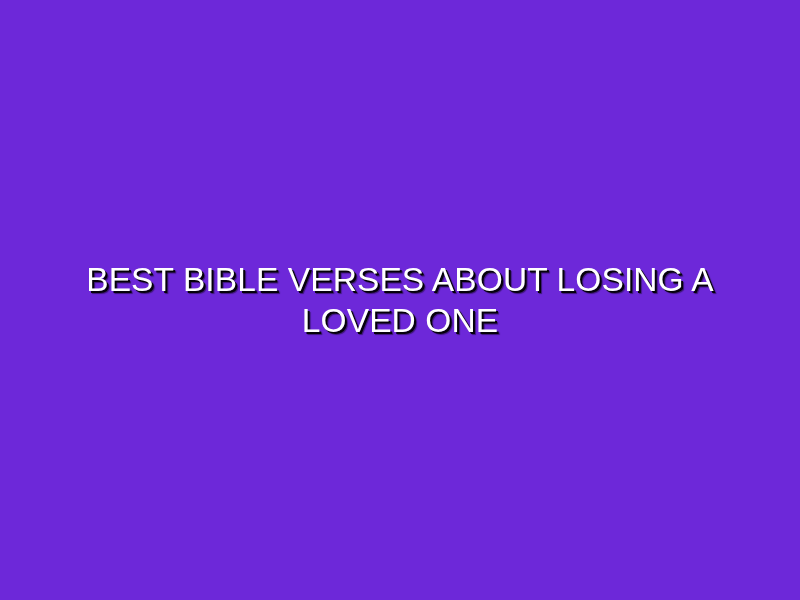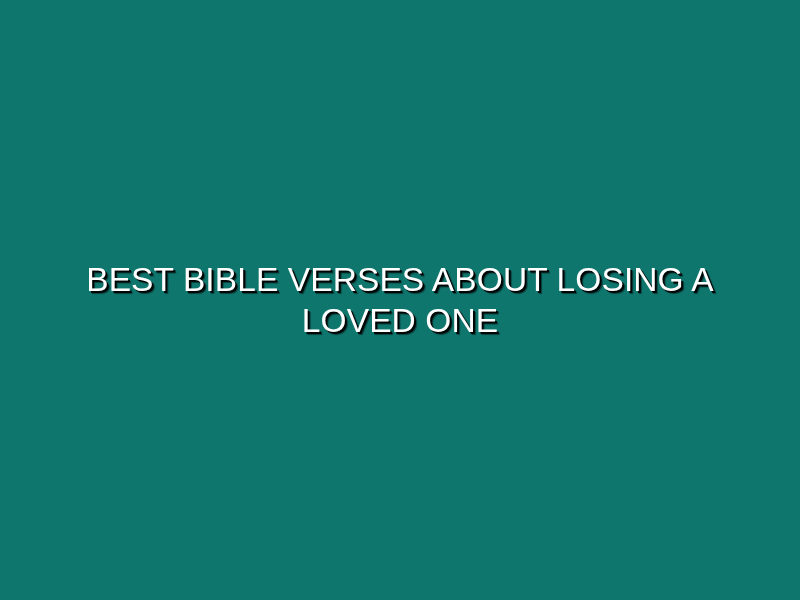--- a/index.html
+++ b/index.html
@@ -15,21 +15,21 @@
     font-family: "Liberation Sans", sans-serif;
     background: #04115e;
   }
 
   
   .banner {
     position: relative;
     box-sizing: border-box;
     width: 800px;
     height: 600px;
-    background-color: #0f766e;
+    background-color: #6d28d9;
     display: flex;
     align-items: center;
     justify-content: center;
     -webkit-font-smoothing: antialiased;
   }
 
   
   .title-block {
     width: 680px;
     margin: 0 auto;

